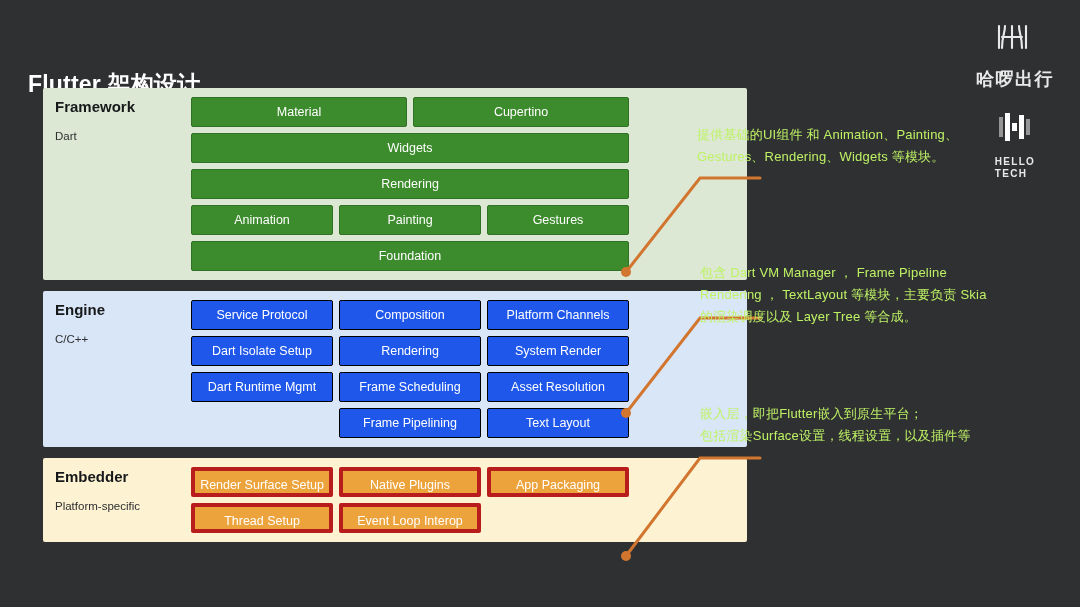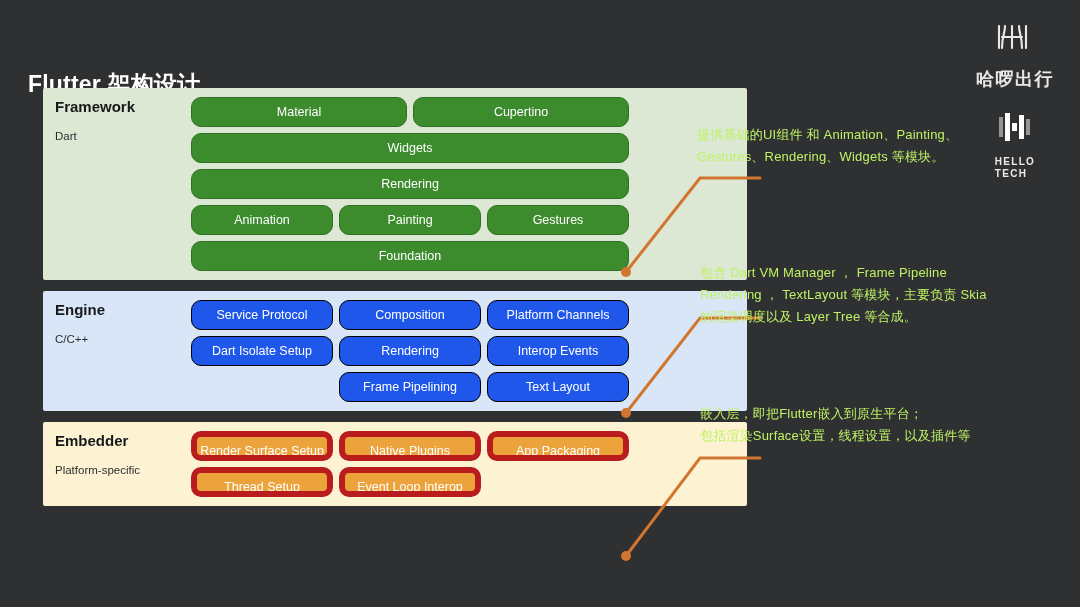--- a/index.html
+++ b/index.html
@@ -114,28 +114,28 @@
   }
   .row:last-child { margin-bottom: 0; }
 
   .cell {
     box-sizing: border-box;
     height: 30px;
     line-height: 29px;
     text-align: center;
     font-size: 12.5px;
     color: #ffffff;
-    border-radius: 10px;
+    border-radius: 2px;
     overflow: hidden;
     white-space: nowrap;
     flex: 0 0 auto;
   }
   .cell.green  { background: #3c8b2c; border: 1px solid #2f7223; }
   .cell.blue   { background: #1f57ea; border: 1px solid #000000; }
-  .cell.orange { background: #eda33c; border: 6px solid #b91c1c; }
+  .cell.orange { background: #eda33c; border: 4px solid #b91c1c; }
 
   .w-half  { width: 216px; }
   .w-full  { width: 438px; }
   .w-third { width: 142px; }
   .spacer-third { flex: 0 0 142px; }
 
   
   .anno {
     position: absolute;
     color: #bef264;
@@ -229,21 +229,26 @@
     </div>
     <div class="rows">
       <div class="row">
         <div class="cell blue w-third">Service Protocol</div>
         <div class="cell blue w-third">Composition</div>
         <div class="cell blue w-third">Platform Channels</div>
       </div>
       <div class="row">
         <div class="cell blue w-third">Dart Isolate Setup</div>
         <div class="cell blue w-third">Rendering</div>
-        <div class="cell blue w-third">Interop Events</div>
+        <div class="cell blue w-third">System Render</div>
+      </div>
+      <div class="row">
+        <div class="cell blue w-third">Dart Runtime Mgmt</div>
+        <div class="cell blue w-third">Frame Scheduling</div>
+        <div class="cell blue w-third">Asset Resolution</div>
       </div>
       <div class="row">
         <div class="spacer-third"></div>
         <div class="cell blue w-third">Frame Pipelining</div>
         <div class="cell blue w-third">Text Layout</div>
       </div>
     </div>
   </div>
 
   <div class="layer layer-embedder">

